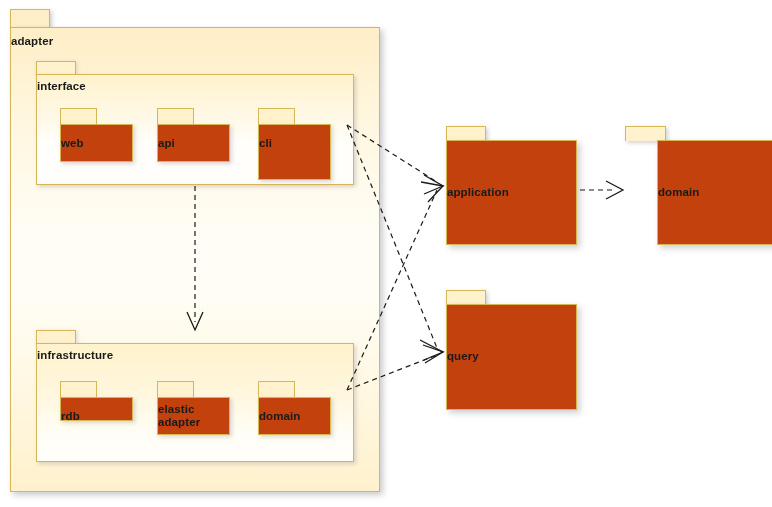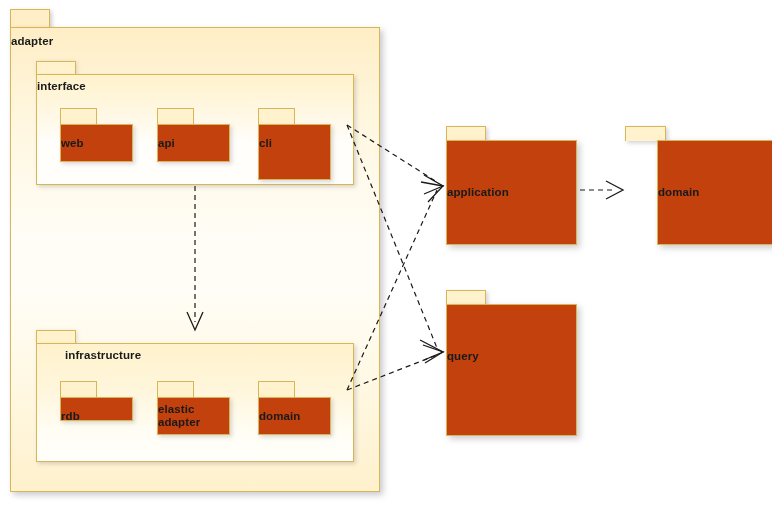--- a/index.html
+++ b/index.html
@@ -146,21 +146,21 @@
   <div class="pkg">
     <div class="pkg-tab leaf-tab" style="left:258px; top:108px; width:37px; height:17px;"></div>
     <div class="pkg-body leaf-body" style="left:258px; top:124px; width:73px; height:56px;">
       <div class="pkg-label" style="top:12px;">cli</div>
     </div>
   </div>
 
   <div class="pkg">
     <div class="pkg-tab infrastructure-tab" style="left:36px; top:330px; width:40px; height:14px;"></div>
     <div class="pkg-body infrastructure-body" style="left:36px; top:343px; width:318px; height:119px;">
-      <div class="pkg-label" style="top:5px;padding-left:28px;">infrastructure</div>
+      <div class="pkg-label" style="top:5px;">infrastructure</div>
     </div>
   </div>
 
   <div class="pkg">
     <div class="pkg-tab leaf-tab" style="left:60px; top:381px; width:37px; height:17px;"></div>
     <div class="pkg-body leaf-body" style="left:60px; top:397px; width:73px; height:24px;">
       <div class="pkg-label" style="top:12px;">rdb</div>
     </div>
   </div>
 
@@ -193,21 +193,21 @@
                 filter: drop-shadow(2px 2px 2px rgba(80,80,90,0.26));"></div>
     <div class="pkg-body leaf-body" style="left:625px; top:140px; width:125px; height:105px;
                 filter: drop-shadow(3px 3px 3px rgba(80,80,90,0.28)); margin-left: 32px;">
       <div class="pkg-label" style="top:45px;">domain</div>
     </div>
   </div>
 
   <div class="pkg">
     <div class="pkg-tab leaf-tab" style="left:446px; top:290px; width:40px; height:15px;
                 filter: drop-shadow(2px 2px 2px rgba(80,80,90,0.26));"></div>
-    <div class="pkg-body leaf-body" style="left:446px; top:304px; width:131px; height:132px;
+    <div class="pkg-body leaf-body" style="left:446px; top:304px; width:131px; height:106px;
                 filter: drop-shadow(3px 3px 3px rgba(80,80,90,0.28));">
       <div class="pkg-label" style="top:45px;">query</div>
     </div>
   </div>
 
   <svg id="edges" viewBox="0 0 772 507" width="772" height="507">
 
     <g>
       <line class="edge-line" x1="195" y1="186" x2="195" y2="322"></line>
       <polyline class="edge-head" points="187,312 195,330 203,312"></polyline>

